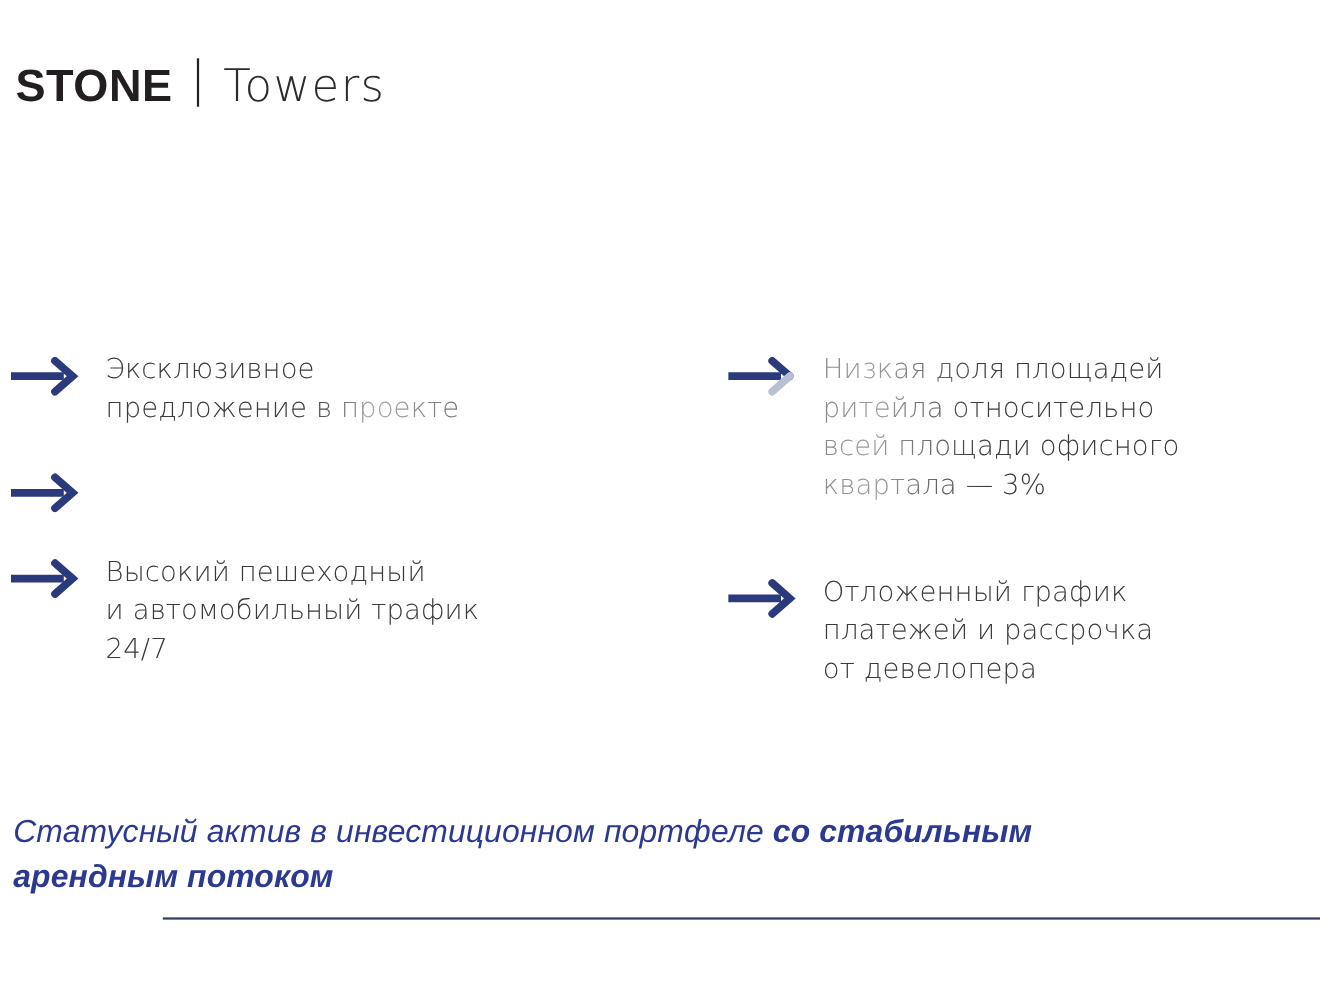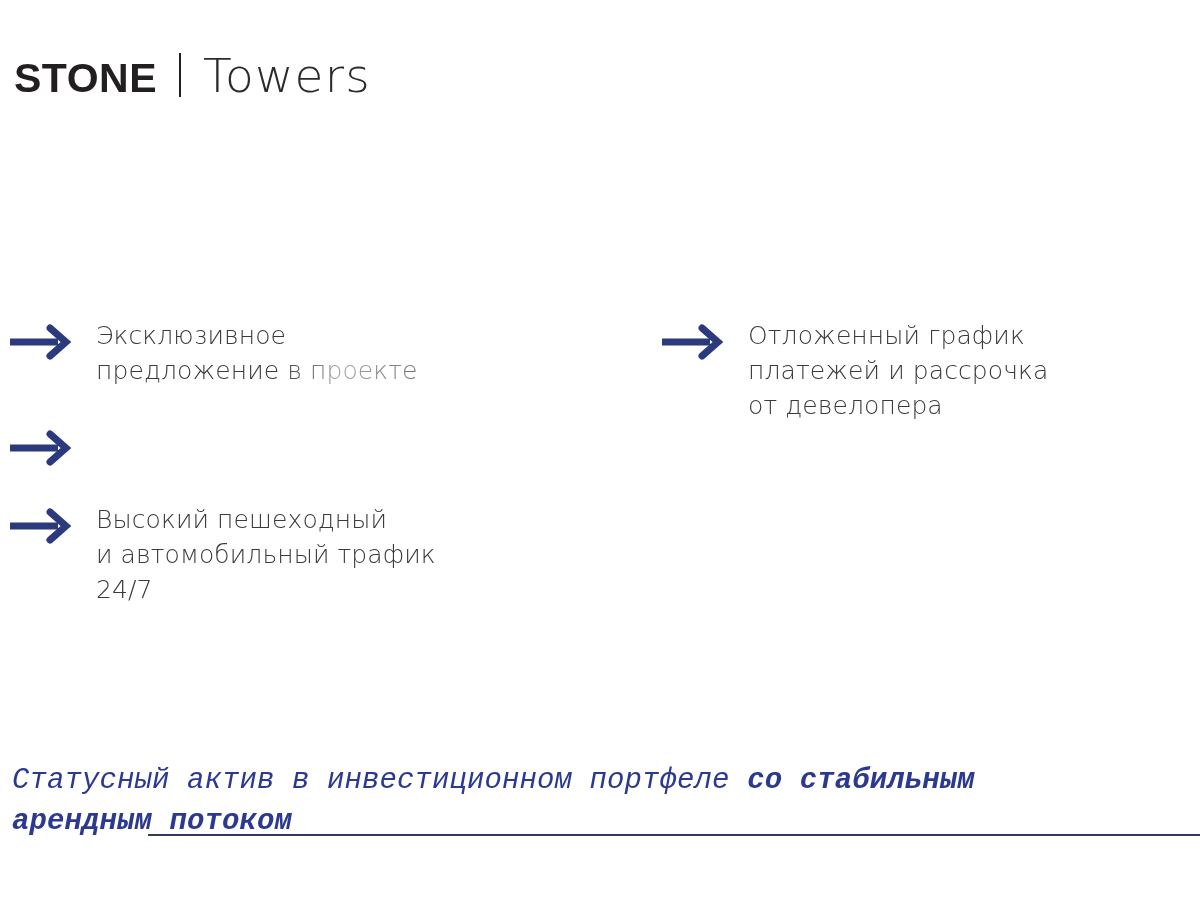--- a/index.html
+++ b/index.html
@@ -47,21 +47,21 @@
     width: 2px;
     height: 44px;
     background: #231f20;
     margin: 0 22px;
     position: relative;
     top: 5px;
   }
   .logo-towers {
     font-family: "DejaVu Sans", "Liberation Sans", sans-serif;
     font-weight: 300;
-    font-size: 47px;
+    font-size: 41px;
     letter-spacing: 1.2px;
     color: #2b2b2b;
     line-height: 1;
   }
 
   
   .headline {
     position: absolute;
     left: 12px;
     top: 124px;
@@ -123,28 +123,27 @@
              mask-image: linear-gradient(270deg,#000 0%,#000 55%,rgba(0,0,0,.5) 85%,rgba(0,0,0,.6) 100%); }
 
   
   .footer {
     position: absolute;
     left: 12px;
     top: 736px;
     width: 1000px;
   }
   .footer-text {
-    font-family: Liberation Mono, monospace;
+    font-family: Liberation Sans, sans-serif;
     font-style: italic;
     font-weight: 400;
     font-size: 29px;
     line-height: 1.42;
     color: #2b3990;
     letter-spacing: 0.1px;
-    margin-top: 24px;
   }
   .footer-text b {
     font-weight: 700;
     font-style: italic;
   }
   .rule {
     position: absolute;
     left: 148px;
     top: 834px;
     width: 1052px;
@@ -197,20 +196,33 @@
         </span>
         <span class="bullet-text">Высокий пешеходный
 и автомобильный трафик
 24/7</span>
       </div>
 
     </div>
 
     <div class="col col-right">
 
+      <div class="bullet" style="margin-bottom:62px;">
+        <span class="bullet-arrow">
+          <svg width="64" height="36" viewBox="0 0 64 36" aria-hidden="true">
+            <path d="M0 18 H48" stroke="#2a3a7c" stroke-width="7" stroke-linecap="butt"></path>
+            <path d="M40 4 L56 18" fill="none" stroke="#2a3a7c" stroke-width="7" stroke-linejoin="miter" stroke-linecap="round"></path>
+            <path d="M56 18 L40 32" fill="none" stroke="#b9c0d4" stroke-width="7" stroke-linejoin="miter" stroke-linecap="round"></path>
+          </svg>
+        </span>
+        <span class="bullet-text faded-3">Низкая доля площадей
+ритейла относительно
+всей площади офисного
+квартала — 3%</span>
+      </div>
 
       <div class="bullet">
         <span class="bullet-arrow">
           <svg width="64" height="36" viewBox="0 0 64 36" aria-hidden="true">
             <path d="M0 18 H48" stroke="#2a3a7c" stroke-width="7" stroke-linecap="butt"></path>
             <path d="M40 4 L56 18 L40 32" fill="none" stroke="#2a3a7c" stroke-width="7" stroke-linejoin="miter" stroke-linecap="round"></path>
           </svg>
         </span>
         <span class="bullet-text">Отложенный график
 платежей и рассрочка

